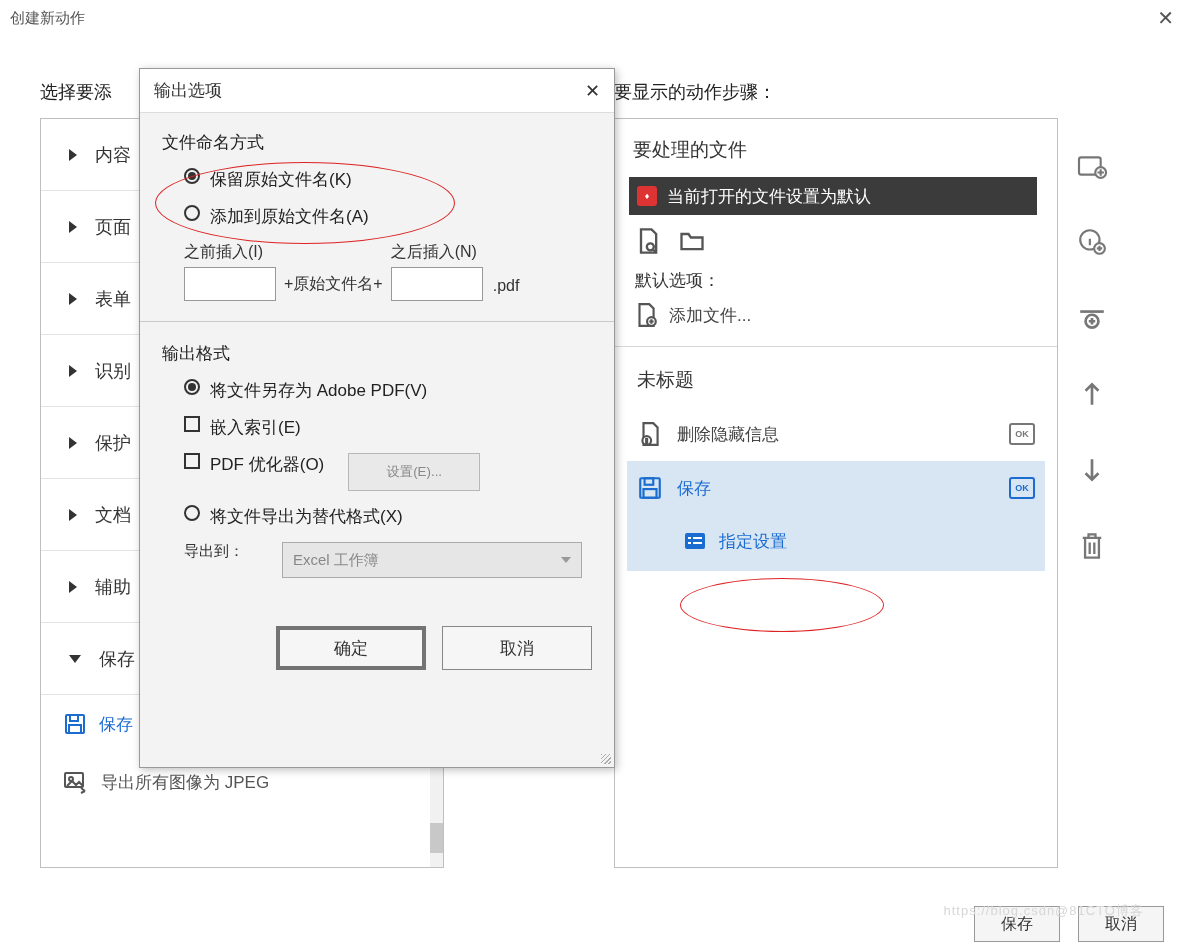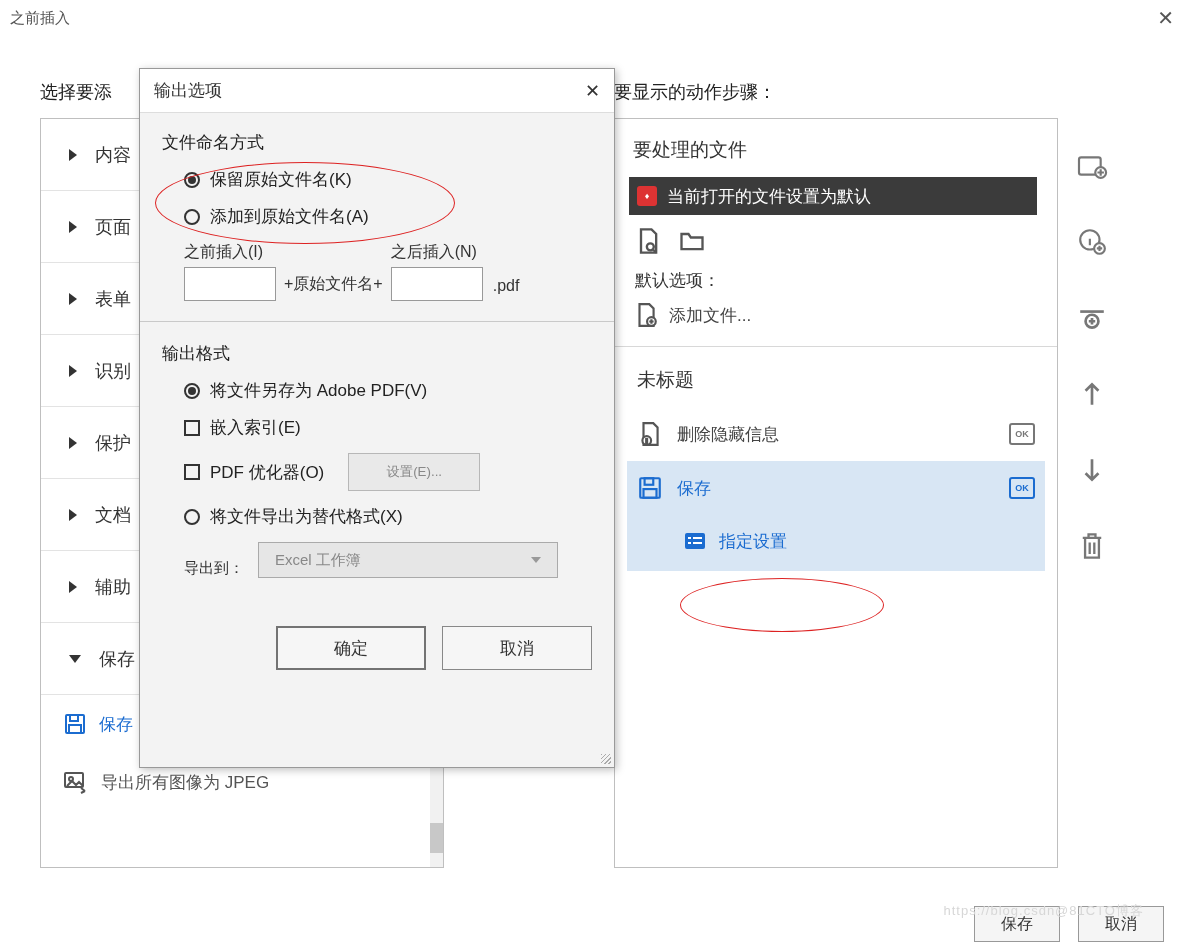--- a/index.html
+++ b/index.html
@@ -47,56 +47,56 @@
 
 .side-icons { position: absolute; left: 1074px; top: 150px; display: flex; flex-direction: column; gap: 44px; }
 .side-i { width: 36px; height: 32px; display:flex; align-items:center; justify-content:center; color:#777; cursor:pointer; }
 
 
 .dialog { position: absolute; left: 139px; top: 68px; width: 476px; height: 700px; background: #f3f3f3; border: 1px solid #999; box-shadow: 2px 2px 8px rgba(0,0,0,.25); }
 .dlg-title { height: 44px; display:flex; align-items:center; padding:0 14px; font-size:17px; color:#333; border-bottom: 1px solid #ddd; background:#fff; }
 .dlg-title .x { margin-left:auto; font-size:18px; cursor:pointer; }
 .dlg-body { padding: 18px 22px; }
 .section-title { font-size:17px; margin-bottom:14px; color:#222; }
-.radio-row, .check-row { display:flex; align-items:center; margin: 8px 0 14px 22px; font-size:17px; color:#222; }
+.radio-row, .check-row { display:flex; margin: 8px 0 14px 22px; font-size:17px; color:#222; }
 .radio { width:16px; height:16px; border:2px solid #333; border-radius:50%; margin-right:10px; display:flex; align-items:center; justify-content:center; }
 .radio.sel::after { content:""; width:8px; height:8px; background:#333; border-radius:50%; }
 .chk { width:16px; height:16px; border:2px solid #333; margin-right:10px; }
 .insert-row { display:flex; align-items:flex-end; margin:6px 0 0 22px; font-size:16px; }
 .insert-col { display:flex; flex-direction:column; margin-right:0px; }
 .insert-col label { font-size:16px; margin-bottom:4px; }
 .txt { width:92px; height:34px; border:1px solid #999; background:#fff; }
 .mid-label { margin:0 8px 6px; }
 .static-ext { margin:0 0 6px 10px; }
 .dlg-div { border-top: 1px solid #c9c9c9; margin: 20px -22px; }
 .settings-btn { width:132px; height:38px; background:#e9e9e9; border:1px solid #b7b7b7; color:#888; margin-left: 24px; }
-.export-row { display:flex; align-items:flex-end; margin: 10px 0 0 22px; }
-.select { width:300px; height:36px; border:1px solid #aaa; background:#e6e6e6; color:#888; display:flex; align-items:center; padding:0 16px; margin-left: 14px; position:relative; }
+.export-row { display:flex; align-items:flex-start; margin: 10px 0 0 22px; gap: 24px; }
+.select { width:300px; height:36px; border:1px solid #aaa; background:#e6e6e6; color:#888; display:flex; align-items:center; padding:0 10px; margin-left: 14px; position:relative; }
 .select .chev { margin-left:auto; width:0; height:0; border-left:5px solid transparent; border-right:5px solid transparent; border-top:6px solid #999; }
 .dlg-buttons { display:flex; justify-content:flex-end; gap:16px; padding: 0 22px 20px; margin-top: 30px;}
 .btn { width:150px; height:44px; border:1px solid #888; background:#f6f6f6; font-size:17px; cursor:pointer; display:flex; align-items:center; justify-content:center; }
-.btn.primary { border:2px solid #737373; }
+.btn.primary { border:4px solid #737373; }
 .resize-grip { position:absolute; right:3px; bottom:3px; width:10px; height:10px; background: repeating-linear-gradient(135deg,#aaa,#aaa 1px,transparent 1px,transparent 3px); }
 
 
 .ellipse { position:absolute; border:1.5px solid #d22; border-radius:50%; pointer-events:none; }
 .el1 { left:155px; top:162px; width:300px; height:82px; }
 .el2 { left:680px; top:578px; width:204px; height:54px; }
 
 
 .bottom-buttons { position:absolute; right:20px; bottom:8px; display:flex; gap:18px; }
 .bbtn { width:86px; height:36px; border:1px solid #999; background:#f5f5f5; font-size:16px; display:flex; align-items:center; justify-content:center; cursor:pointer; }
 
 .watermark { position:absolute; right:40px; bottom:30px; font-size:13px; color:#d7d7d7; letter-spacing:1px; pointer-events:none; }
 </style>
 </head>
 <body>
 
 <div class="titlebar">
-  <span>之前插入</span>
+  <span>创建新动作</span>
   <span class="close">✕</span>
 </div>
 
 <div class="section-labels">选择要添</div>
 <div class="section-labels-right">要显示的动作步骤：</div>
 
 <div class="left-panel">
   <div class="accordion-item">
       <span class="caret-right"></span>
       <span>内容</span>

